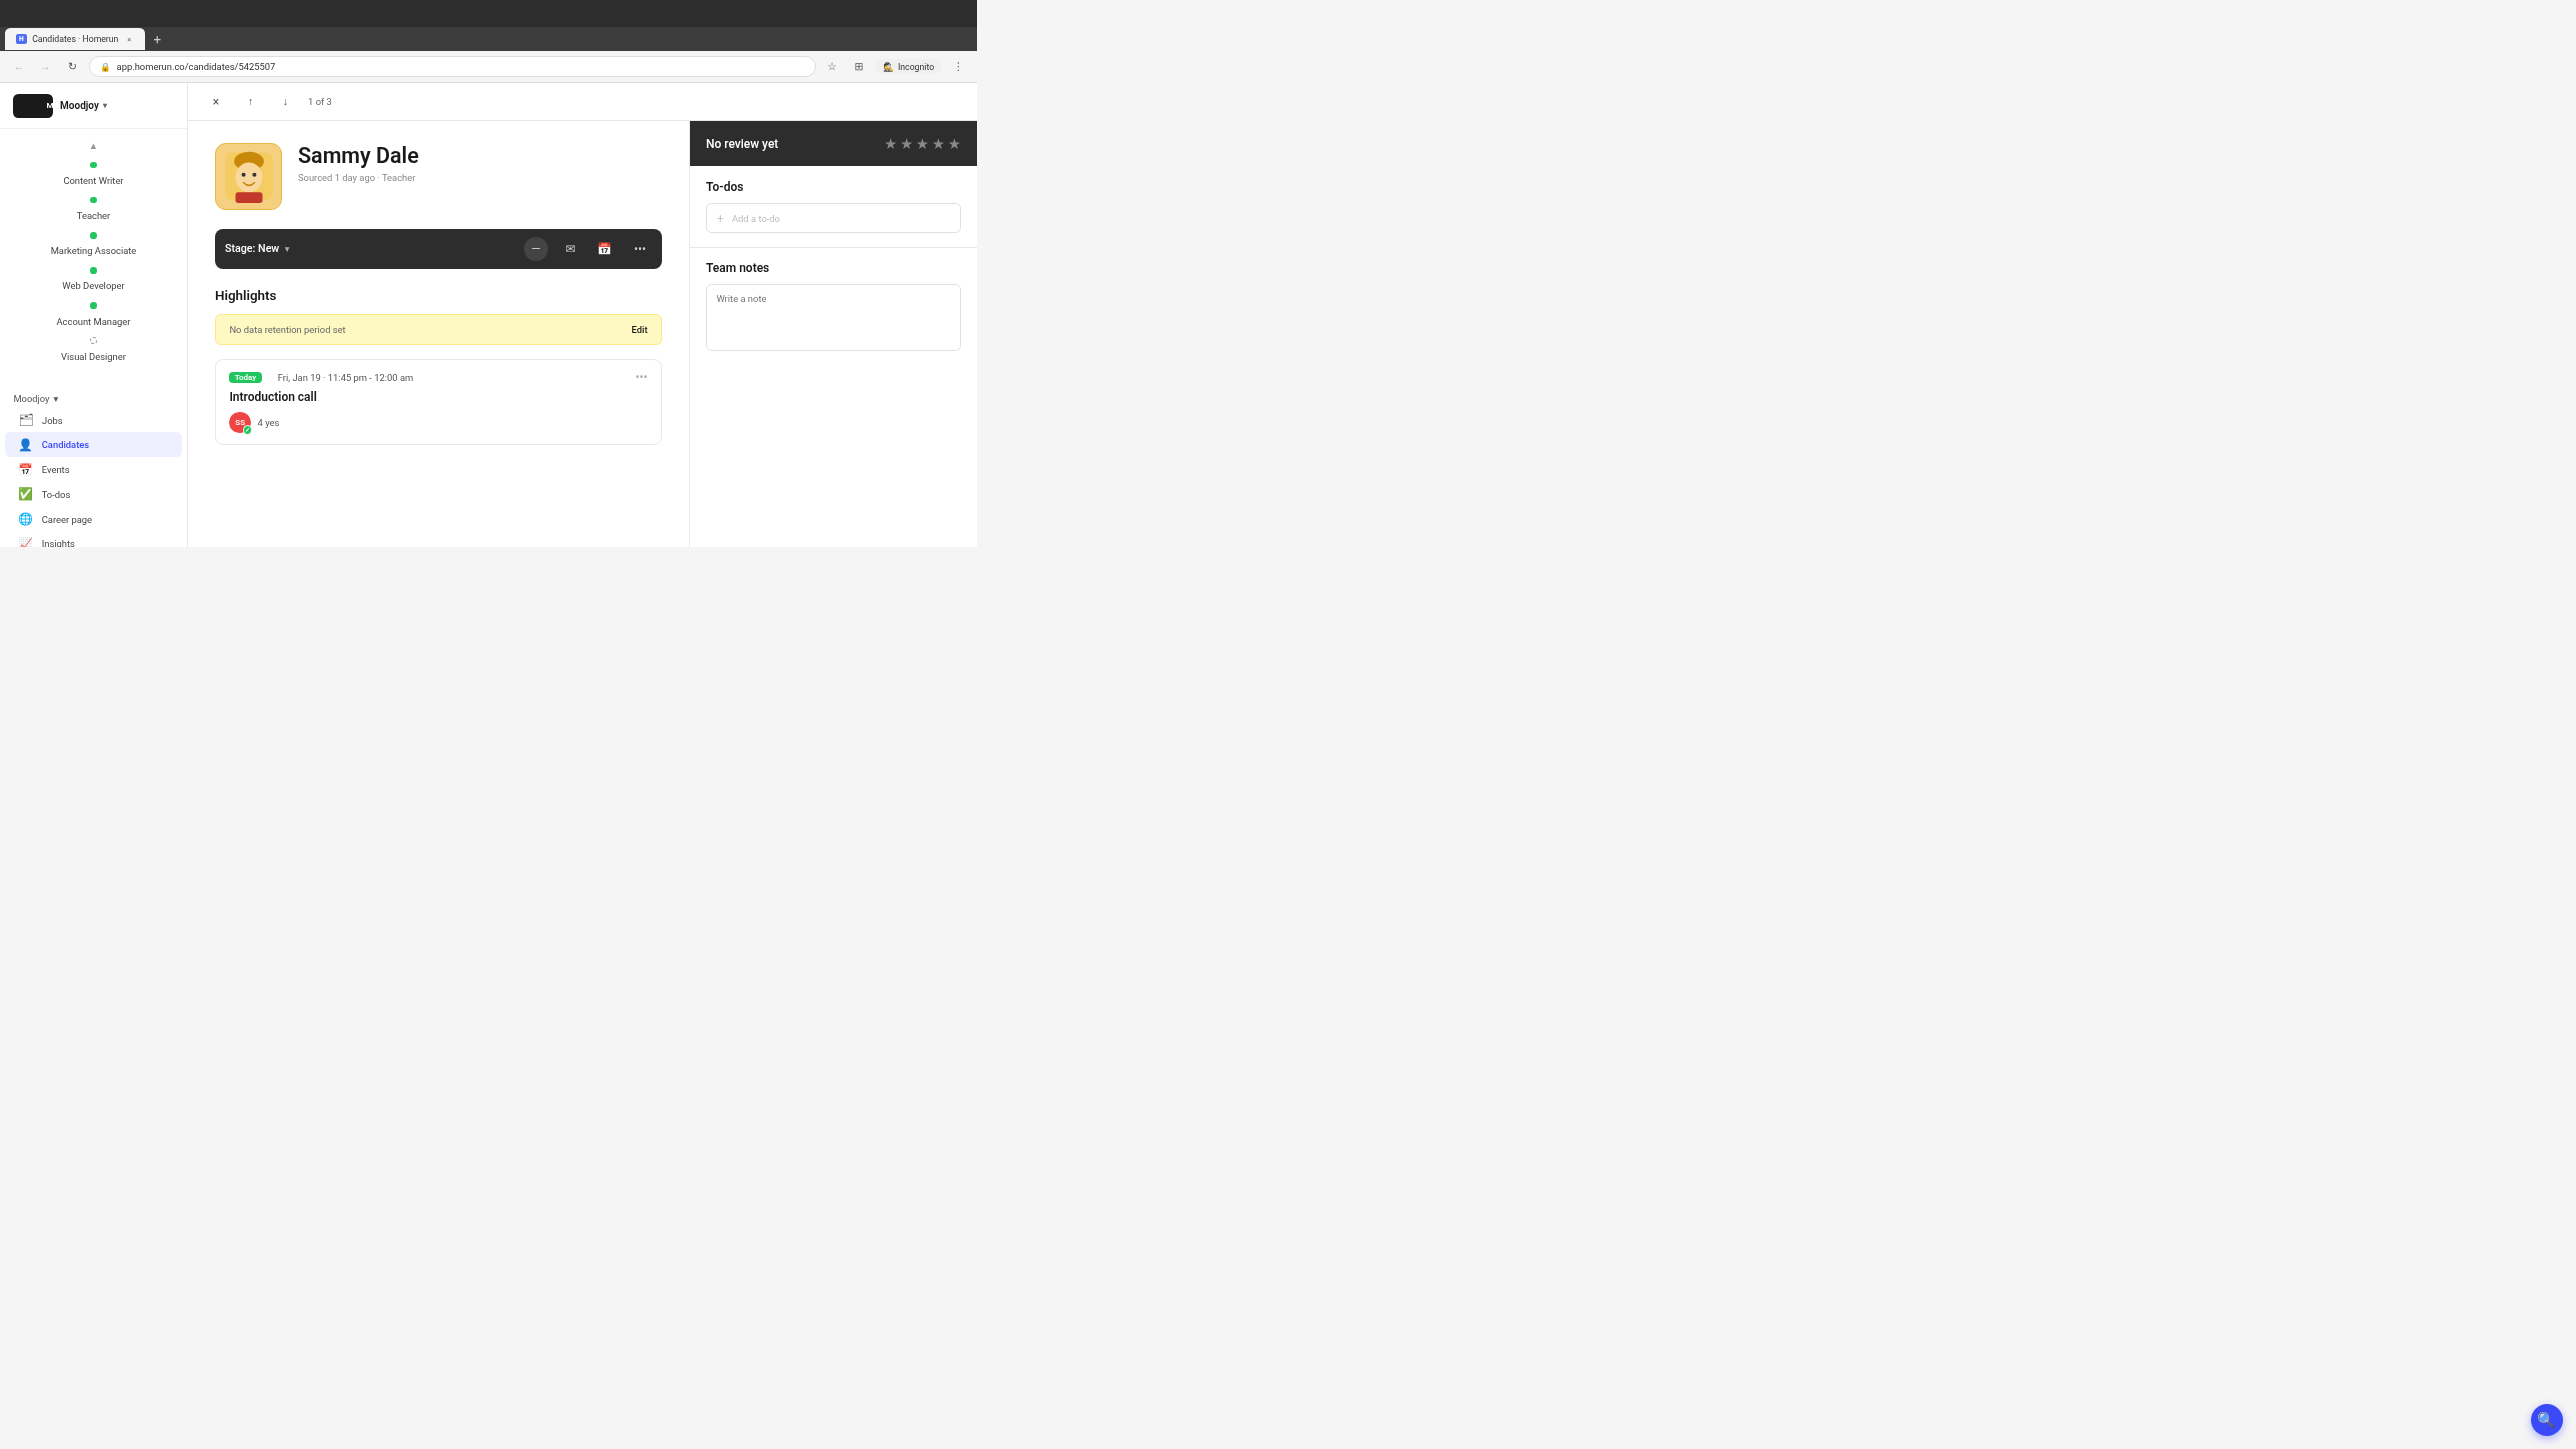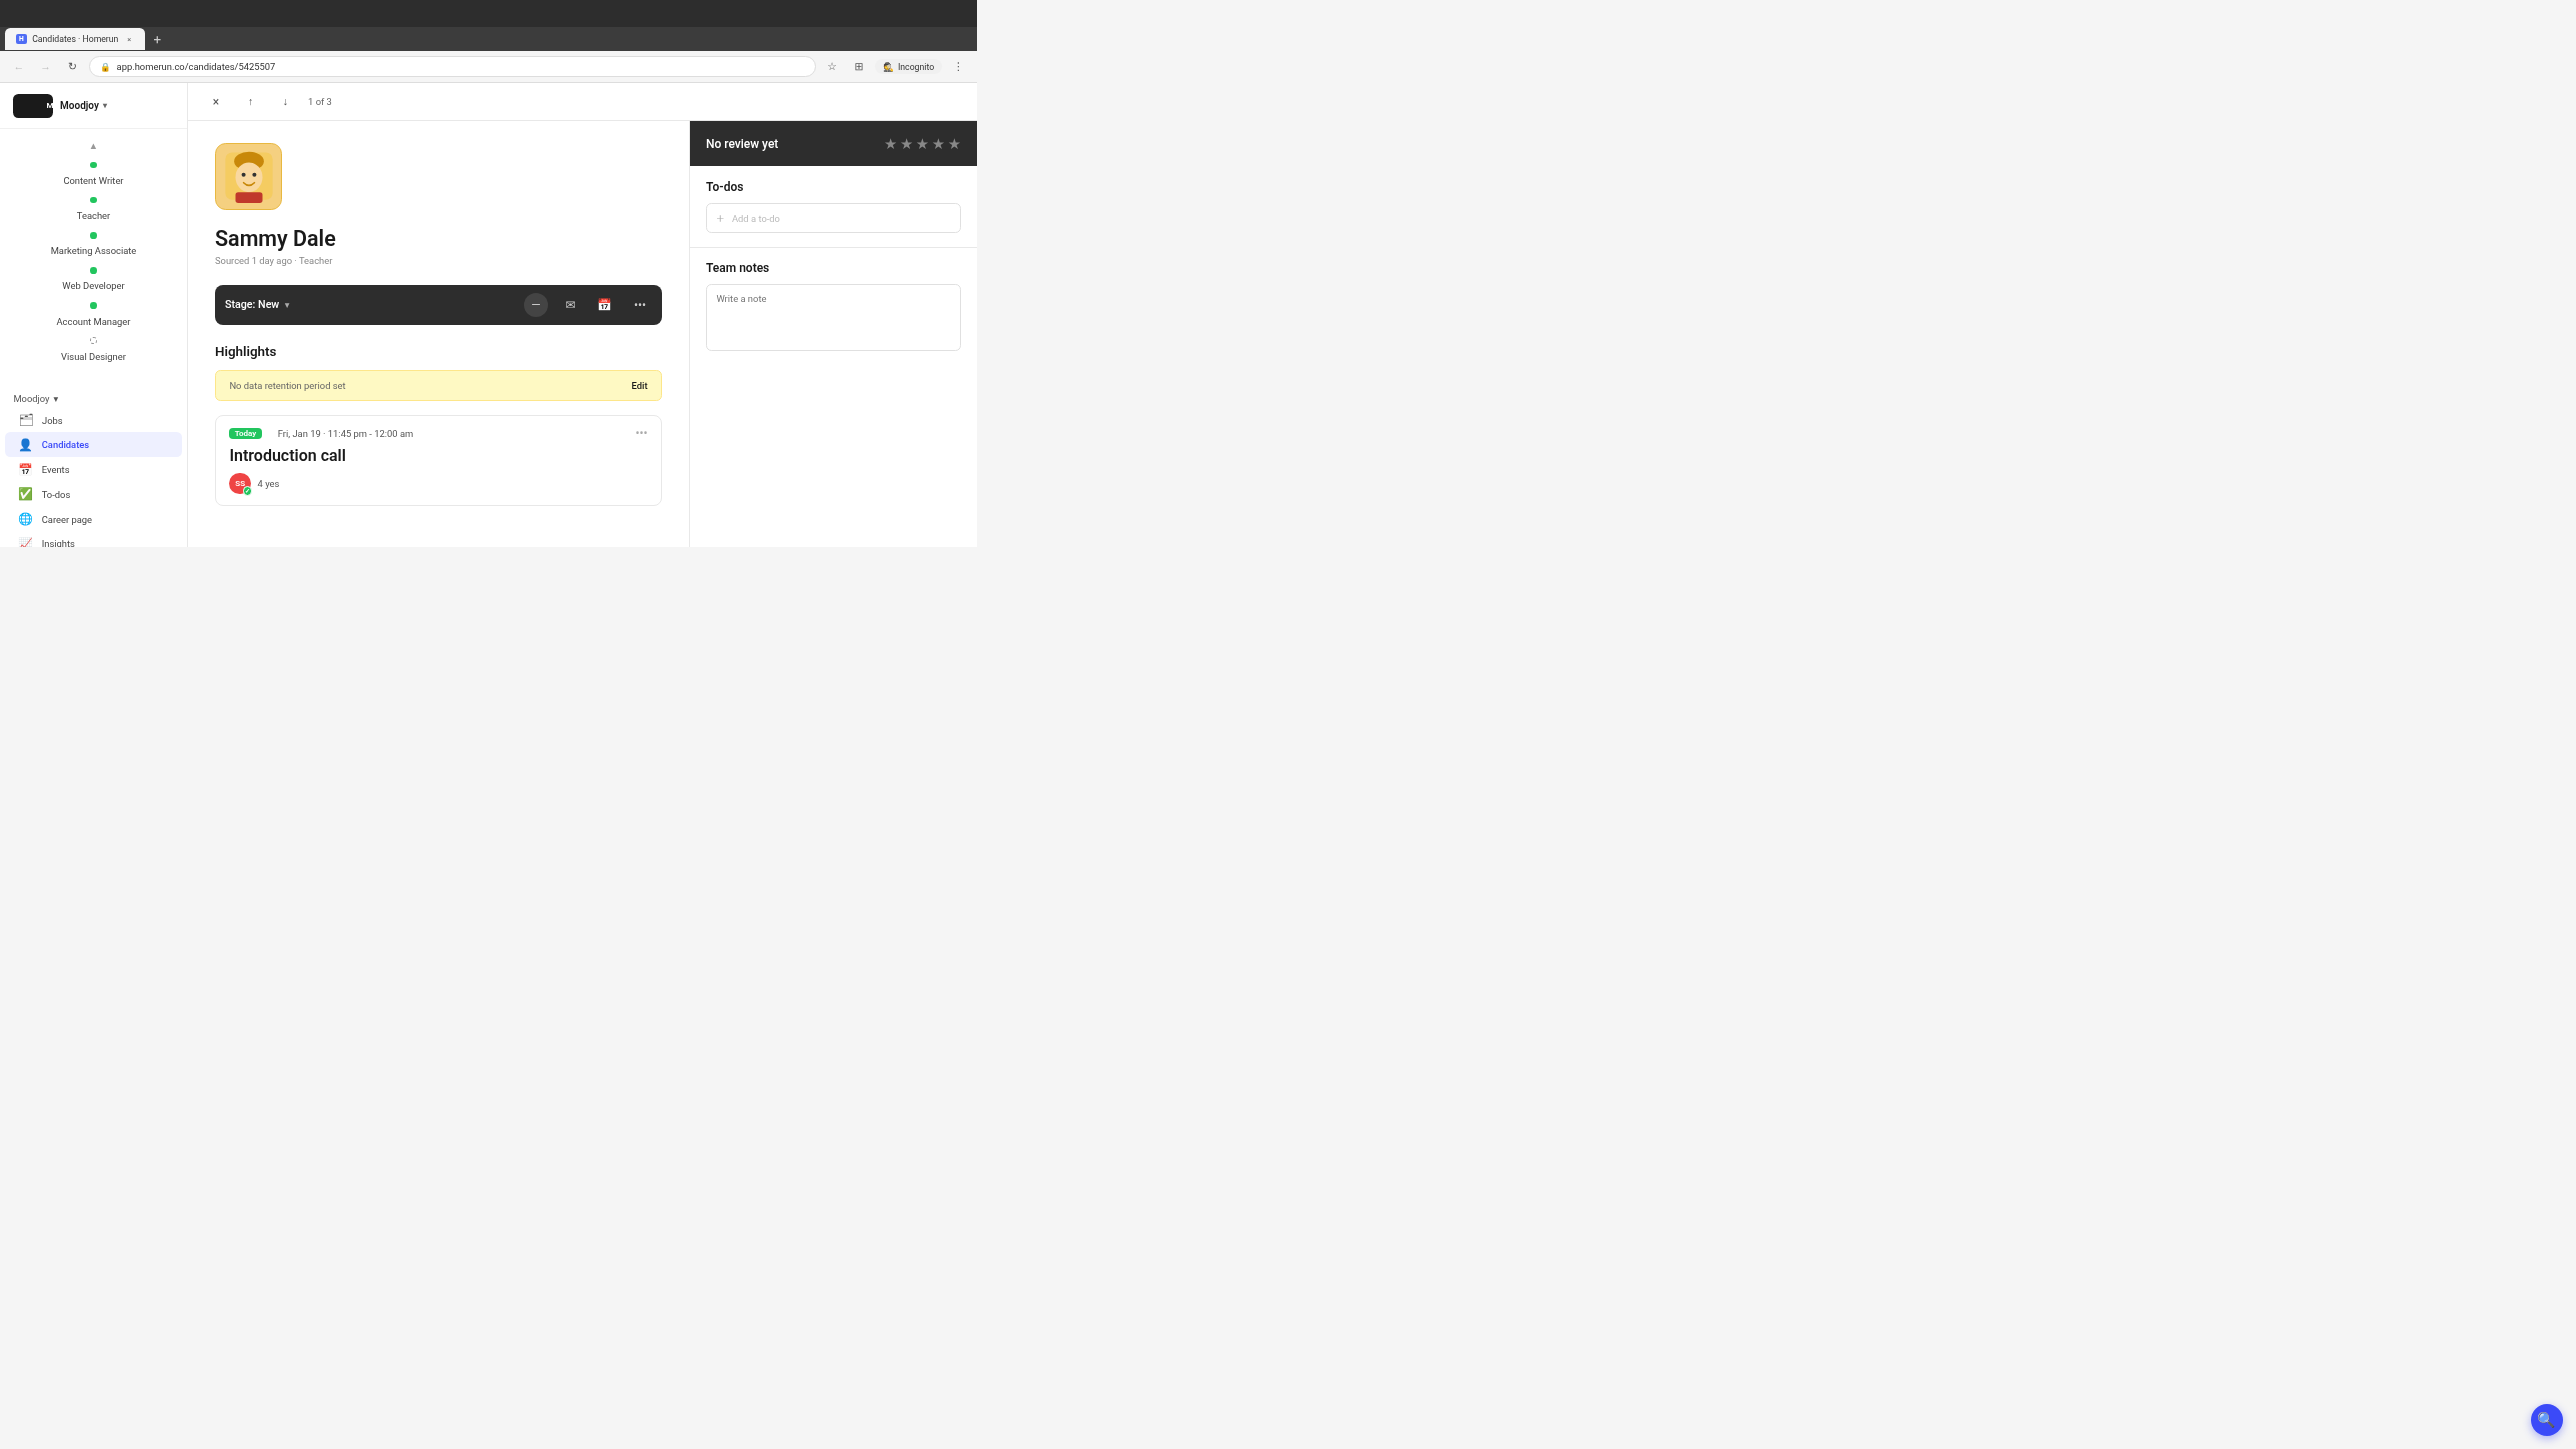--- a/index.html
+++ b/index.html
@@ -322,21 +322,20 @@
     .candidate-main {
       flex: 1;
       overflow-y: auto;
       padding: 21.5px 27px;
     }
     .candidate-header {
       display: flex;
       align-items: flex-start;
       gap: 16px;
       margin-bottom: 19px;
-      flex-direction: column;
     }
     .candidate-avatar {
       width: 67px;
       height: 67px;
       border-radius: 10.7px;
       background: #f5d080;
       border: 1.3px solid #e8b840;
       flex-shrink: 0;
       display: flex;
       align-items: center;
@@ -436,21 +435,21 @@
       background: #22c55e;
       color: white;
       border-radius: 4px;
       padding: 1.3px 5.4px;
       font-size: 8px;
       font-weight: 600;
     }
     .event-time { font-size: 9.4px; color: #555; }
     .event-more { color: #aaa; font-size: 12px; cursor: pointer; }
     .event-title {
-      font-size: 16px;
+      font-size: 12px;
       font-weight: 600;
       color: #1a1a1a;
       margin-bottom: 8px;
     }
     .attendee-row {
       display: flex;
       align-items: center;
       gap: 6.7px;
     }
     .attendee-avatar {

